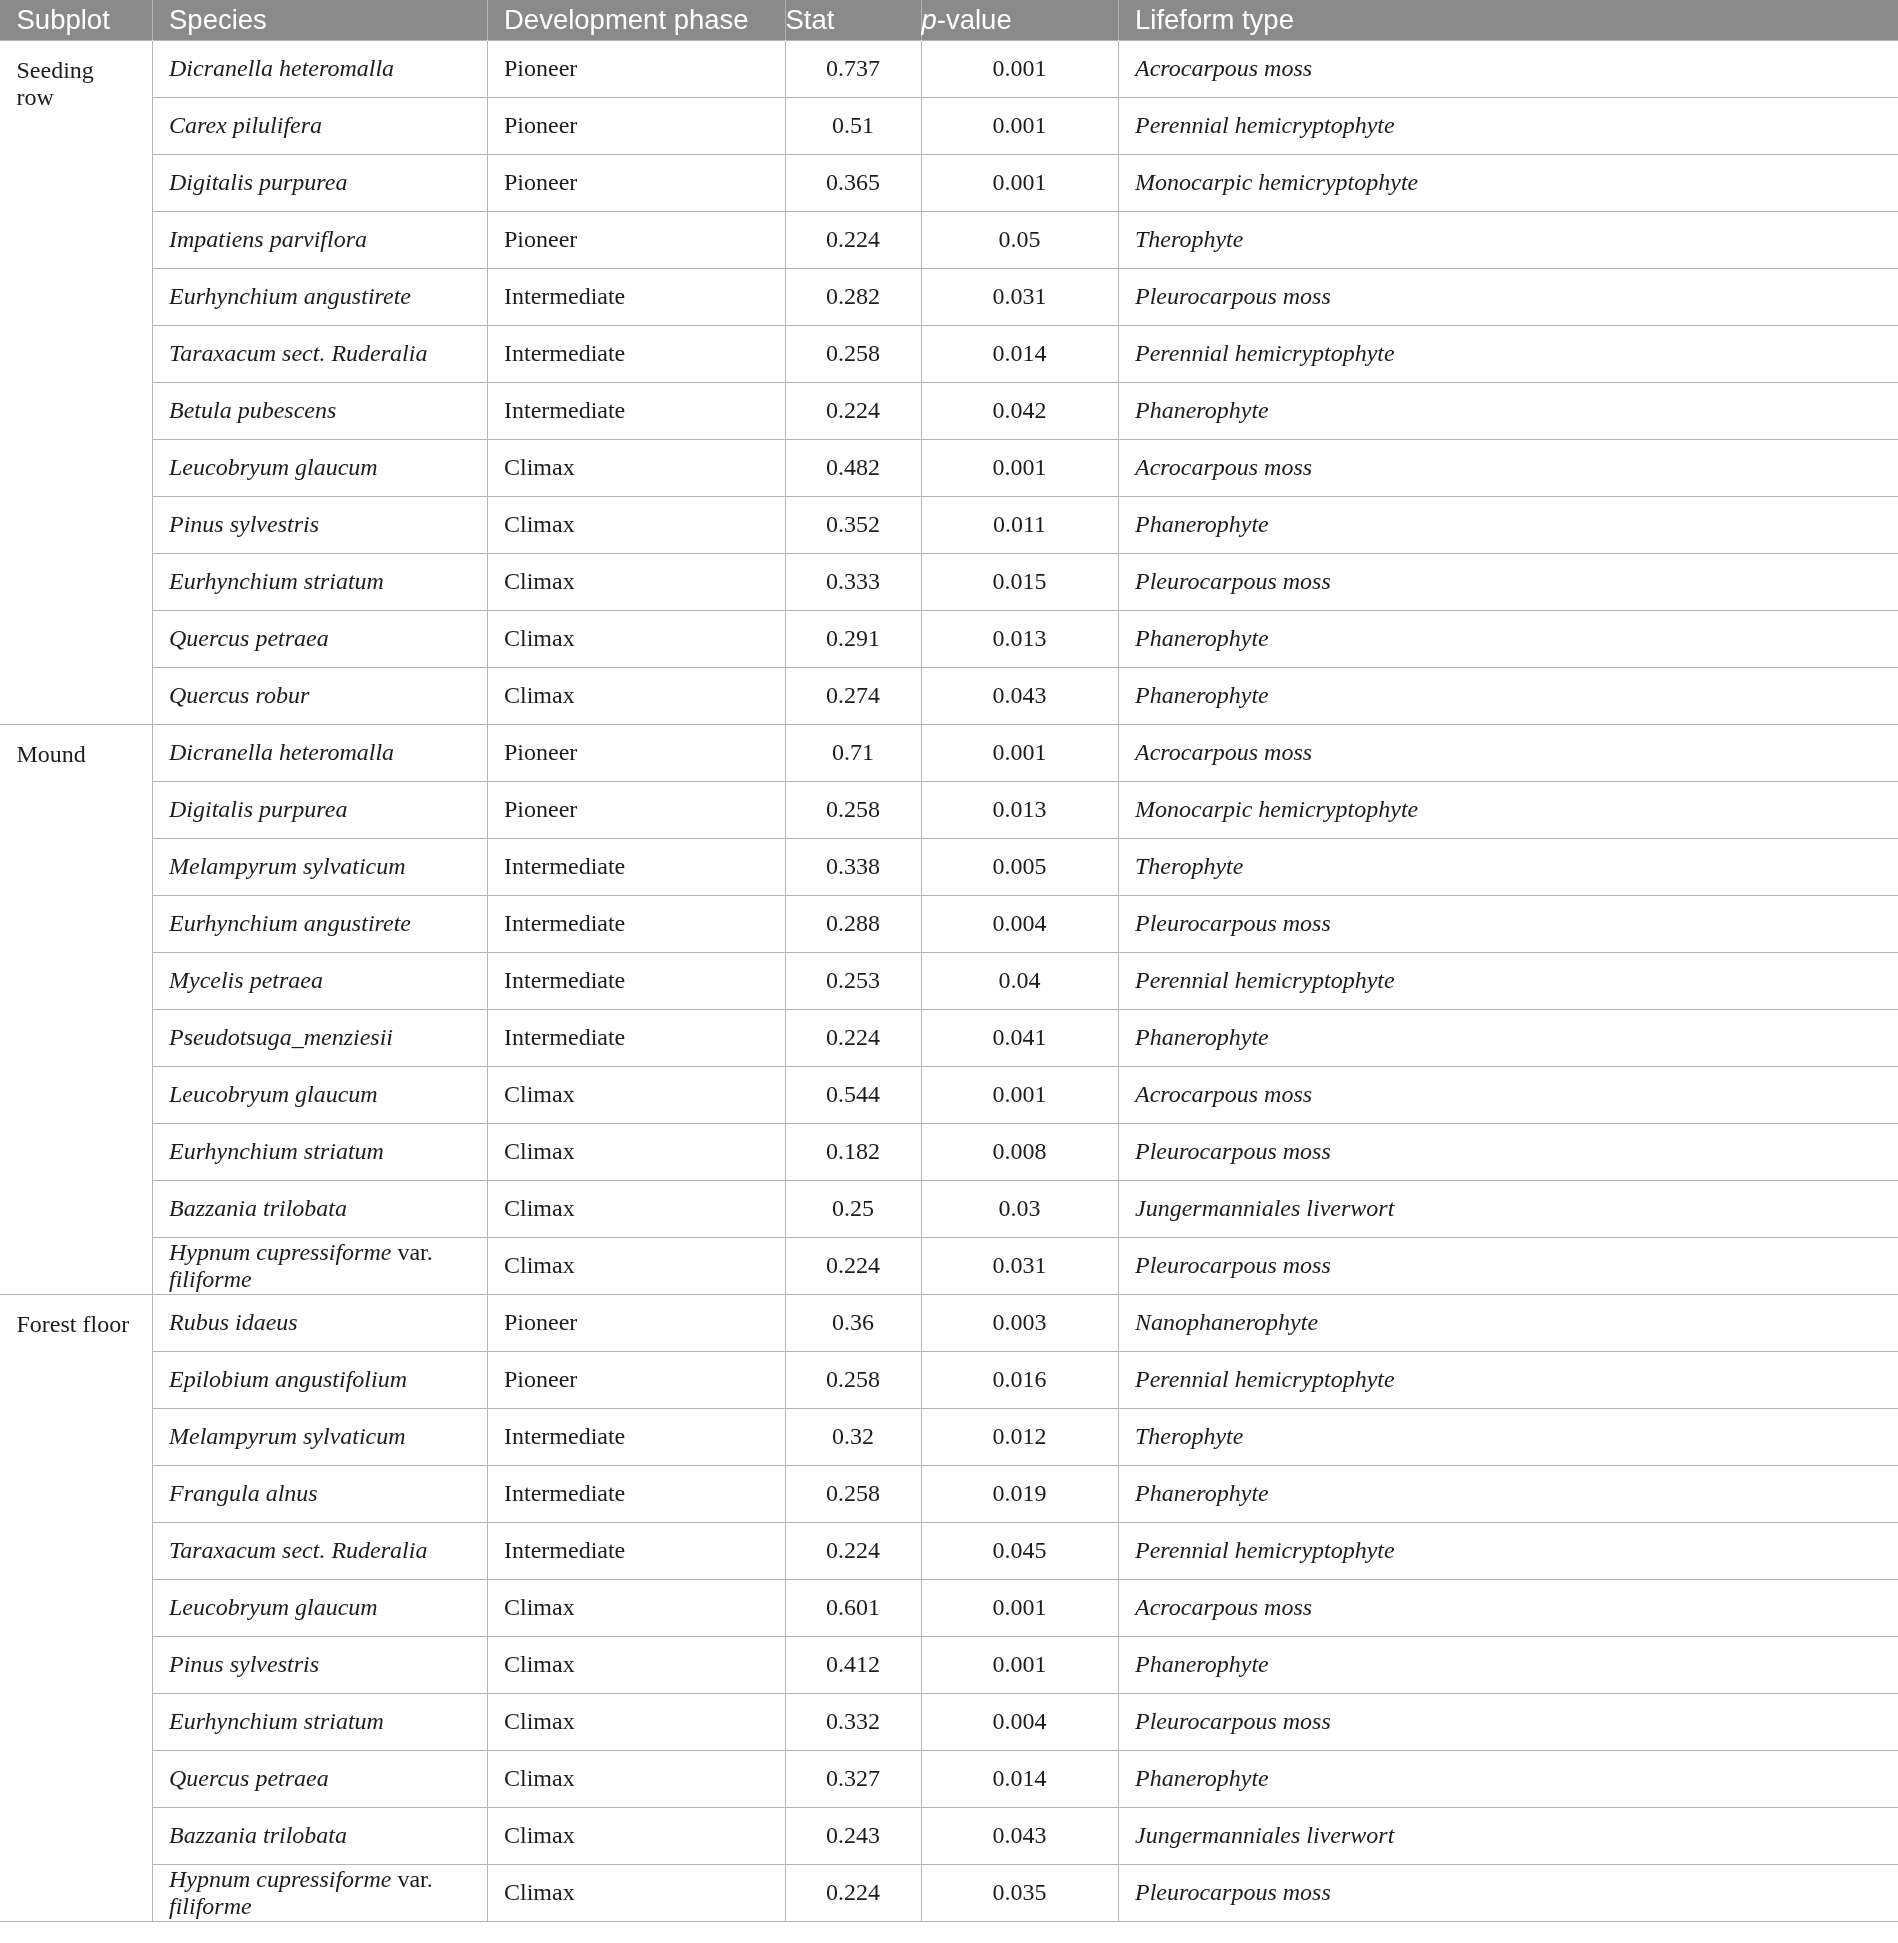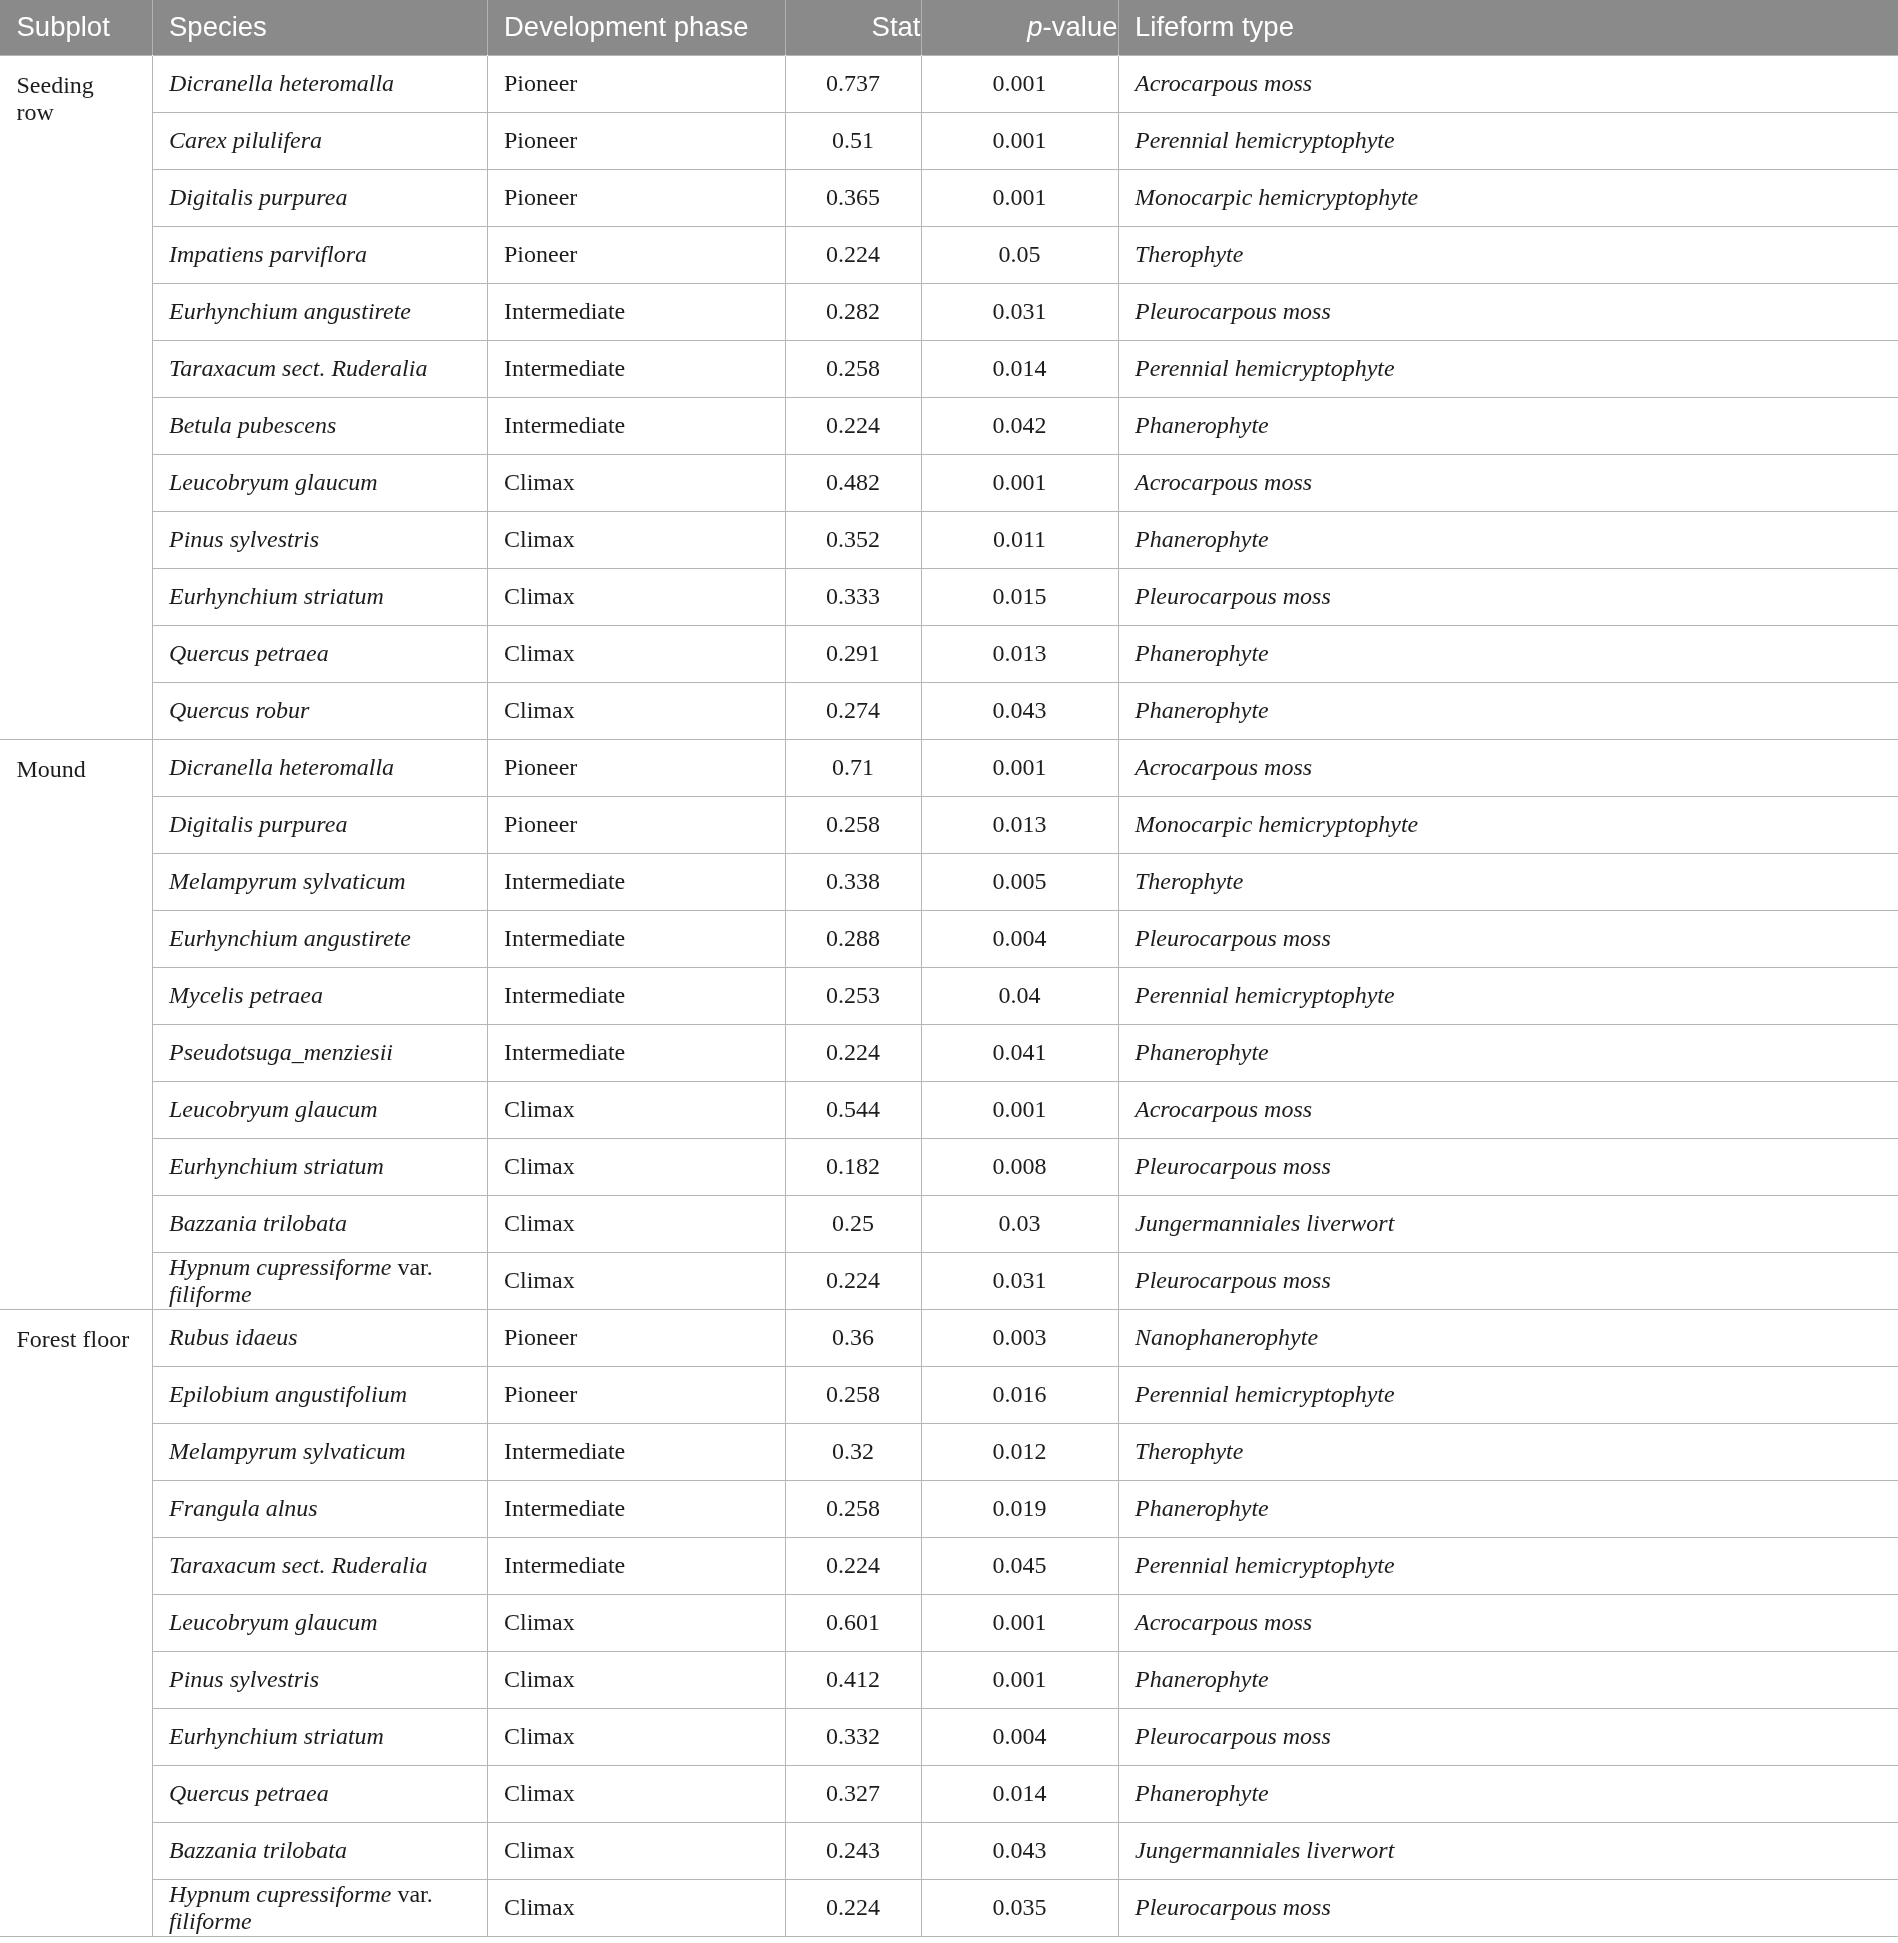--- a/index.html
+++ b/index.html
@@ -14,27 +14,27 @@
     border-collapse: collapse;
     table-layout: fixed;
     width: 1898px;
   }
   thead th {
     background: var(--header-bg, #8a8a8a);
     color: var(--header-text, #ffffff);
     font-family: "Liberation Sans", sans-serif;
     font-weight: normal;
     font-size: 27.5px;
-    height: 55px;
+    height: 40px;
     text-align: left;
     padding: 0 16.5px;
     vertical-align: middle;
   }
   thead th + th { border-left: 0.9px solid rgba(255,255,255,0.35); }
-  thead th.center { text-align: right; padding: 0; }
+  thead th.center { text-align: left; padding: 0; }
   th .ital { font-style: italic; }
 
   td.cell {
     border: 0.9px solid var(--grid, #b5b5b5);
     height: 57px;
     font-size: 24px;
     padding: 0 16.5px;
     vertical-align: middle;
     background: #ffffff;
   }

